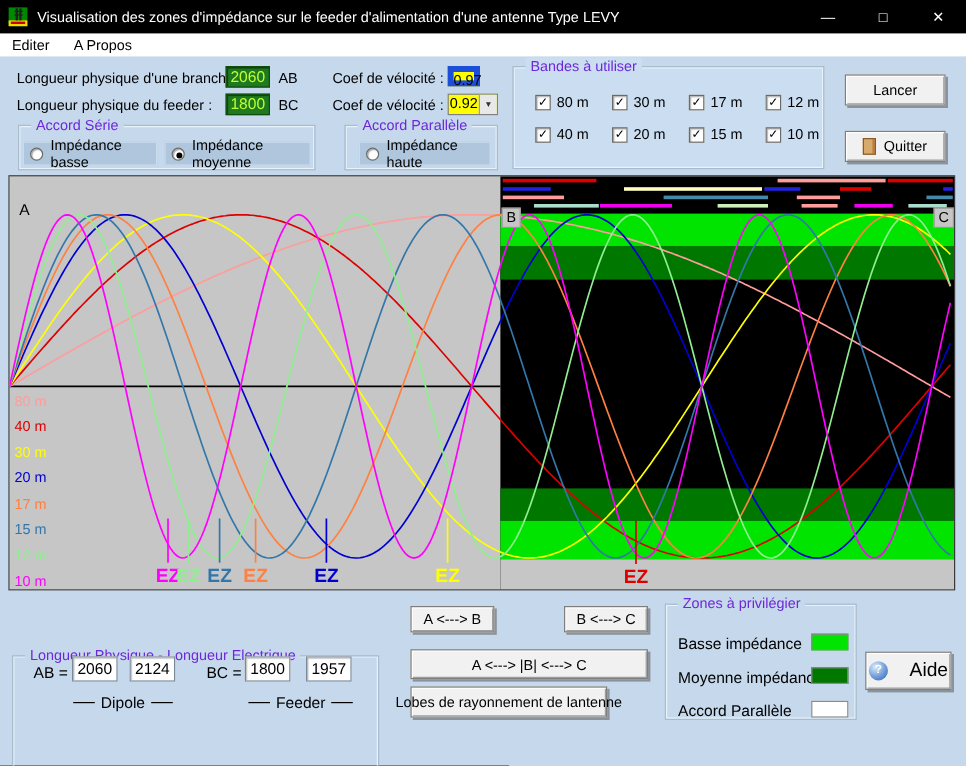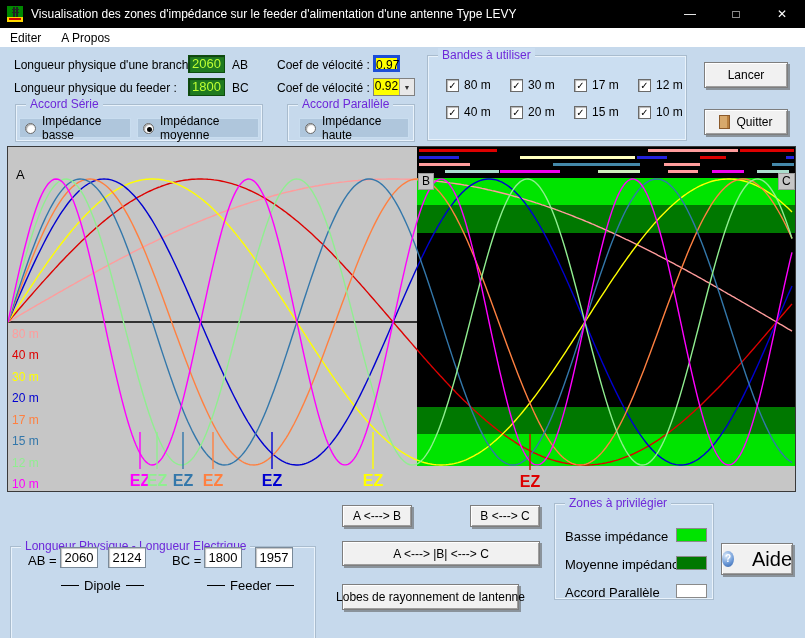--- a/index.html
+++ b/index.html
@@ -13,21 +13,21 @@
   .winbtns { position:absolute; right:0; top:0; height:28px; display:flex; }
   .winbtn { width:46px; height:28px; color:#FFFFFF; font-size:12px; display:flex; align-items:center; justify-content:center; }
 
   
   .menubar { position:absolute; left:0; top:28px; width:805px; height:19px; background:#FFFFFF; display:flex; align-items:center; font-size:12px; color:#000; }
   .menuitem { padding:0 10px; height:19px; display:flex; align-items:center; }
 
   .lbl { position:absolute; font-size:12px; color:#000; white-space:nowrap; }
 
   .greenfield { position:absolute; background:#1F7A1F; color:#BFFF33; font-size:13px; text-align:center; border:1px solid #0E4D0E; box-shadow:inset 1px 1px 1px rgba(0,0,0,.5); line-height:16px; }
-  .yellowfield { position:absolute; background:#FFFF00; color:#000; font-size:12px; text-align:center; border:3px solid #1d4ed8; line-height:14px; }
+  .yellowfield { position:absolute; background:#FFFF00; color:#000; font-size:12px; text-align:center; border:5px solid #1d4ed8; line-height:14px; }
   .combo { position:absolute; display:flex; border:1px solid #808080; background:#FFFF00; }
   .combo .val { width:25px; font-size:12px; text-align:center; line-height:15px; }
   .combo .arrow { width:15px; background:#E8E8E8; border-left:1px solid #A0A0A0; font-size:7px; display:flex; align-items:center; justify-content:center; color:#333; }
 
   .groupbox { position:absolute; border:1px solid #A9BCCE; box-shadow:inset 0 0 0 1px #E8F2FB; }
   .groupbox .legend { position:absolute; top:-8px; left:10px; background:inherit; background-color:#C6D9EC; padding:0 4px; font-size:12px; color:#6d28d9; white-space:nowrap; }
   .groupbox.lighter { background:#CBDEF1; }
   .groupbox.lighter .legend { background-color:#CBDEF1; }
 
   .radiopanel { position:absolute; background:#AFC6DC; border:1px solid #C9DDEF; display:flex; align-items:center; padding-left:5px; font-size:12px; }
@@ -264,32 +264,32 @@
 
 <div class="btn3d" style="left:342px;top:505px;width:70px;height:22px;">
   <span>A &lt;---&gt; B</span>
 </div>
 <div class="btn3d" style="left:470px;top:505px;width:70px;height:22px;">
   <span>B &lt;---&gt; C</span>
 </div>
 <div class="btn3d" style="left:342px;top:541px;width:198px;height:25px;">
   <span>A &lt;---&gt; |B| &lt;---&gt; C</span>
 </div>
-<div class="btn3d" style="left:342px;top:584px;width:177px;height:26px;">
+<div class="btn3d" style="left:342px;top:572px;width:164px;height:26px;">
   <span>Lobes de rayonnement de lantenne</span>
 </div>
 
 <div class="groupbox" style="left:554px;top:503px;width:160px;height:97px;">
   <span class="legend">Zones à privilégier</span>
   <div id="zones-legend-items">
       <div class="lbl" style="left: 10px; top: 25px; font-size: 13px;">Basse impédance</div>
       <div class="swatch" style="left: 121px; top: 24px; background: rgb(0, 228, 0);"></div>
       <div class="lbl" style="left: 10px; top: 53px; font-size: 13px;">Moyenne impédance</div>
       <div class="swatch" style="left: 121px; top: 52px; background: rgb(0, 120, 0);"></div>
       <div class="lbl" style="left: 10px; top: 81px; font-size: 13px;">Accord Parallèle</div>
       <div class="swatch" style="left: 121px; top: 80px; background: rgb(255, 255, 255);"></div>
     </div>
 </div>
 
 <div class="btn3d" style="left:721px;top:543px;width:72px;height:32px;">
   <span class="aideicon">?</span>
-  <span style="font-size:20px;margin-left:11px;">Aide</span>
+  <span style="font-size:16px;margin-left:11px;">Aide</span>
 </div>
 
 </body></html>

